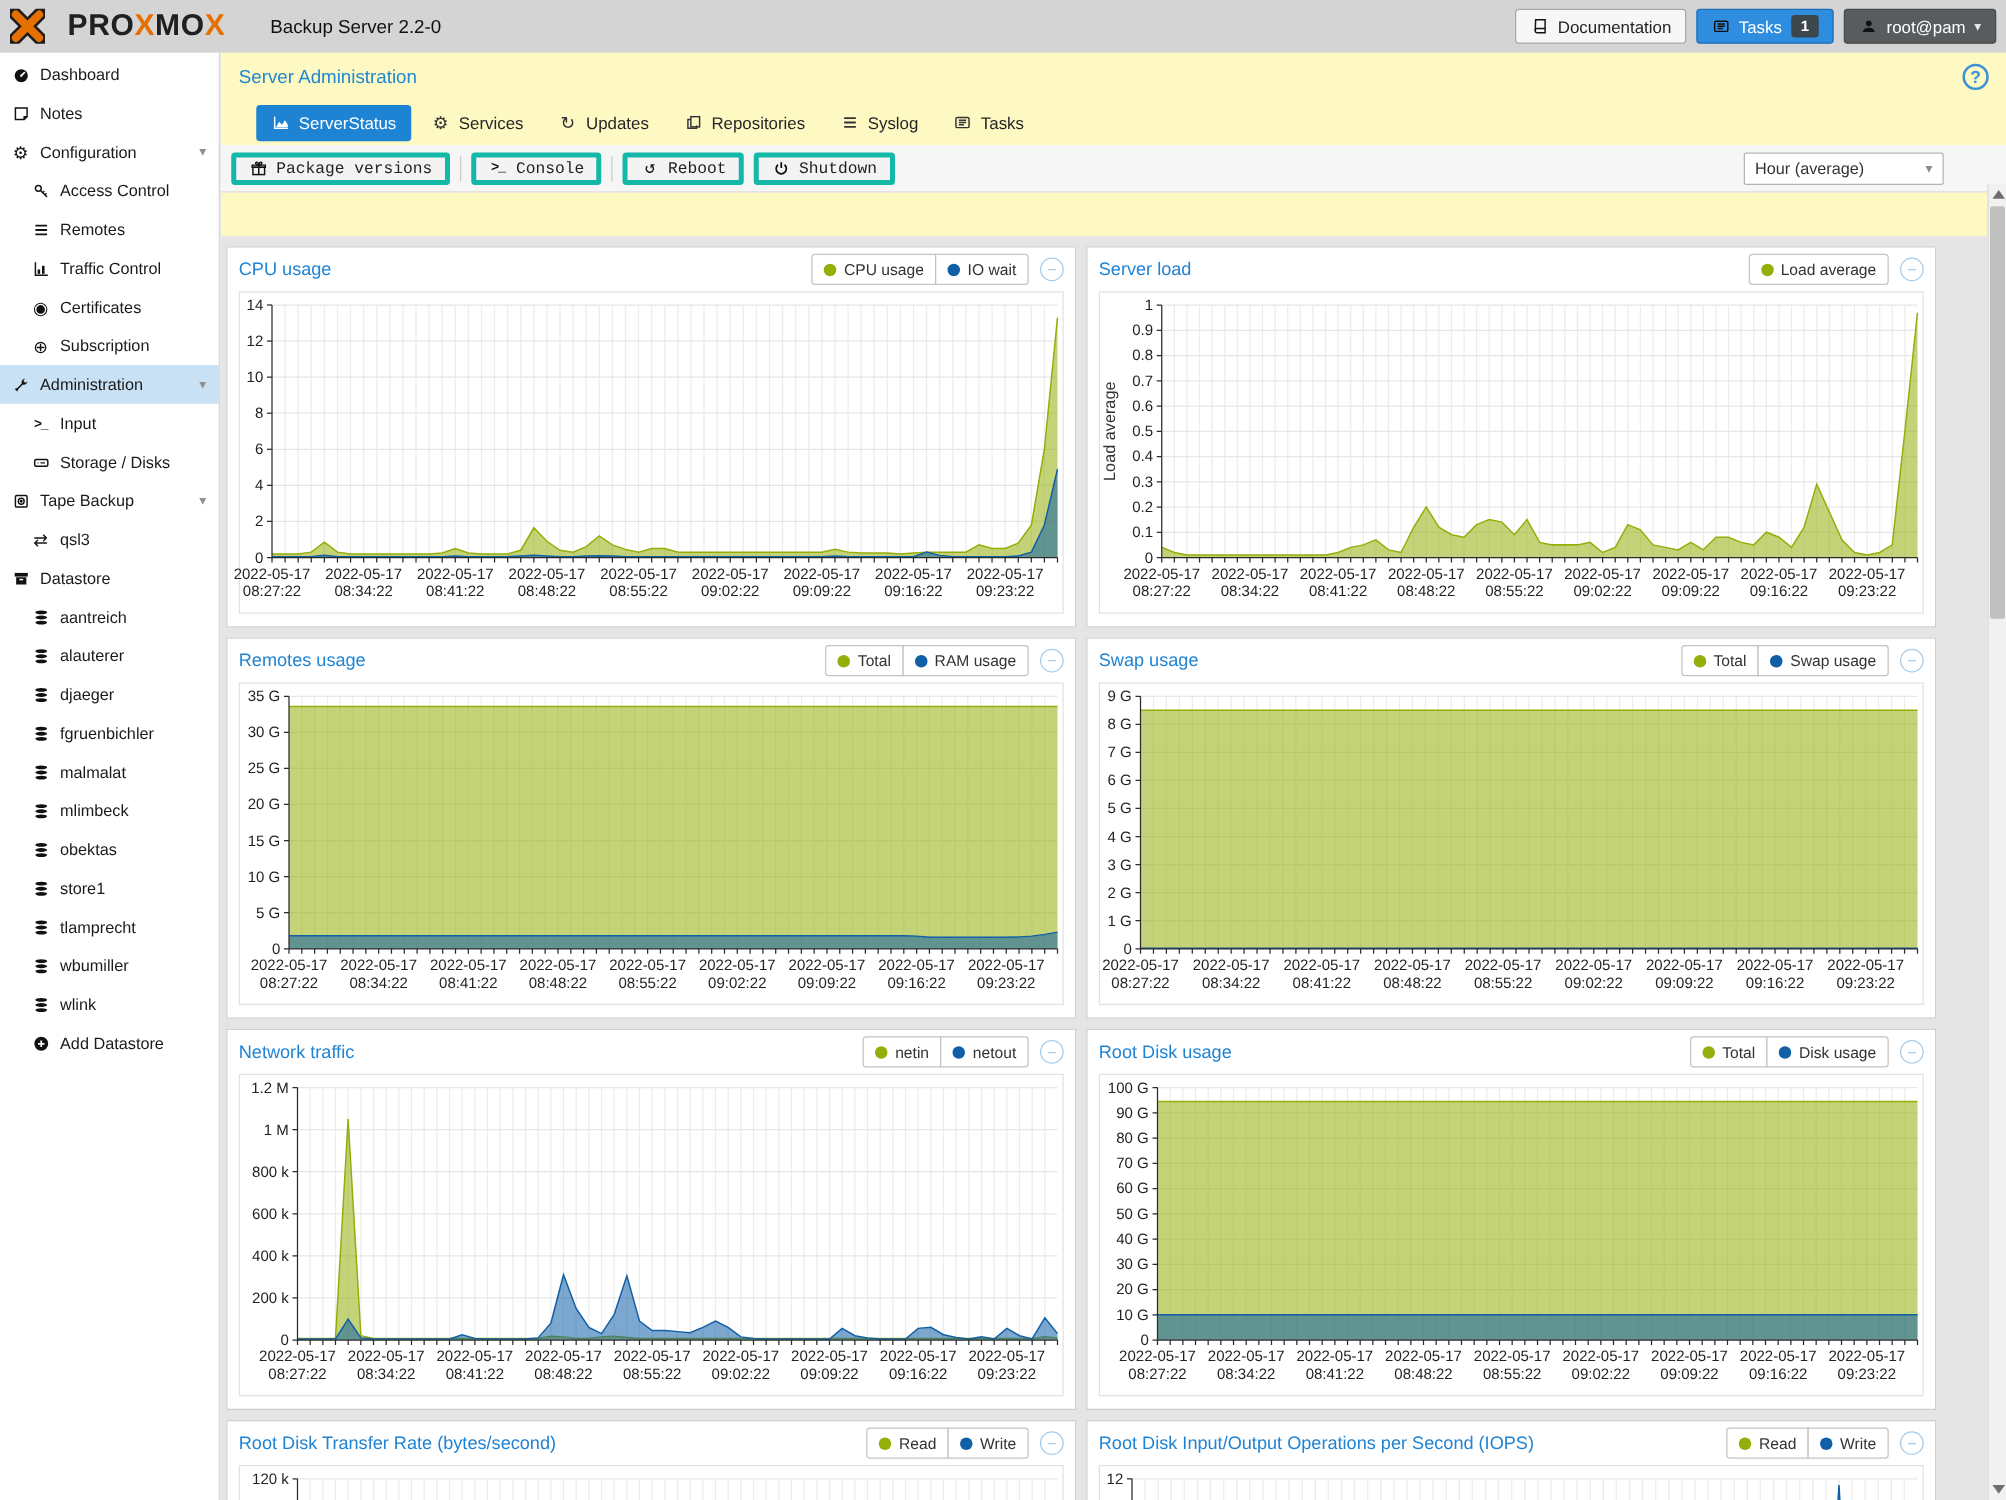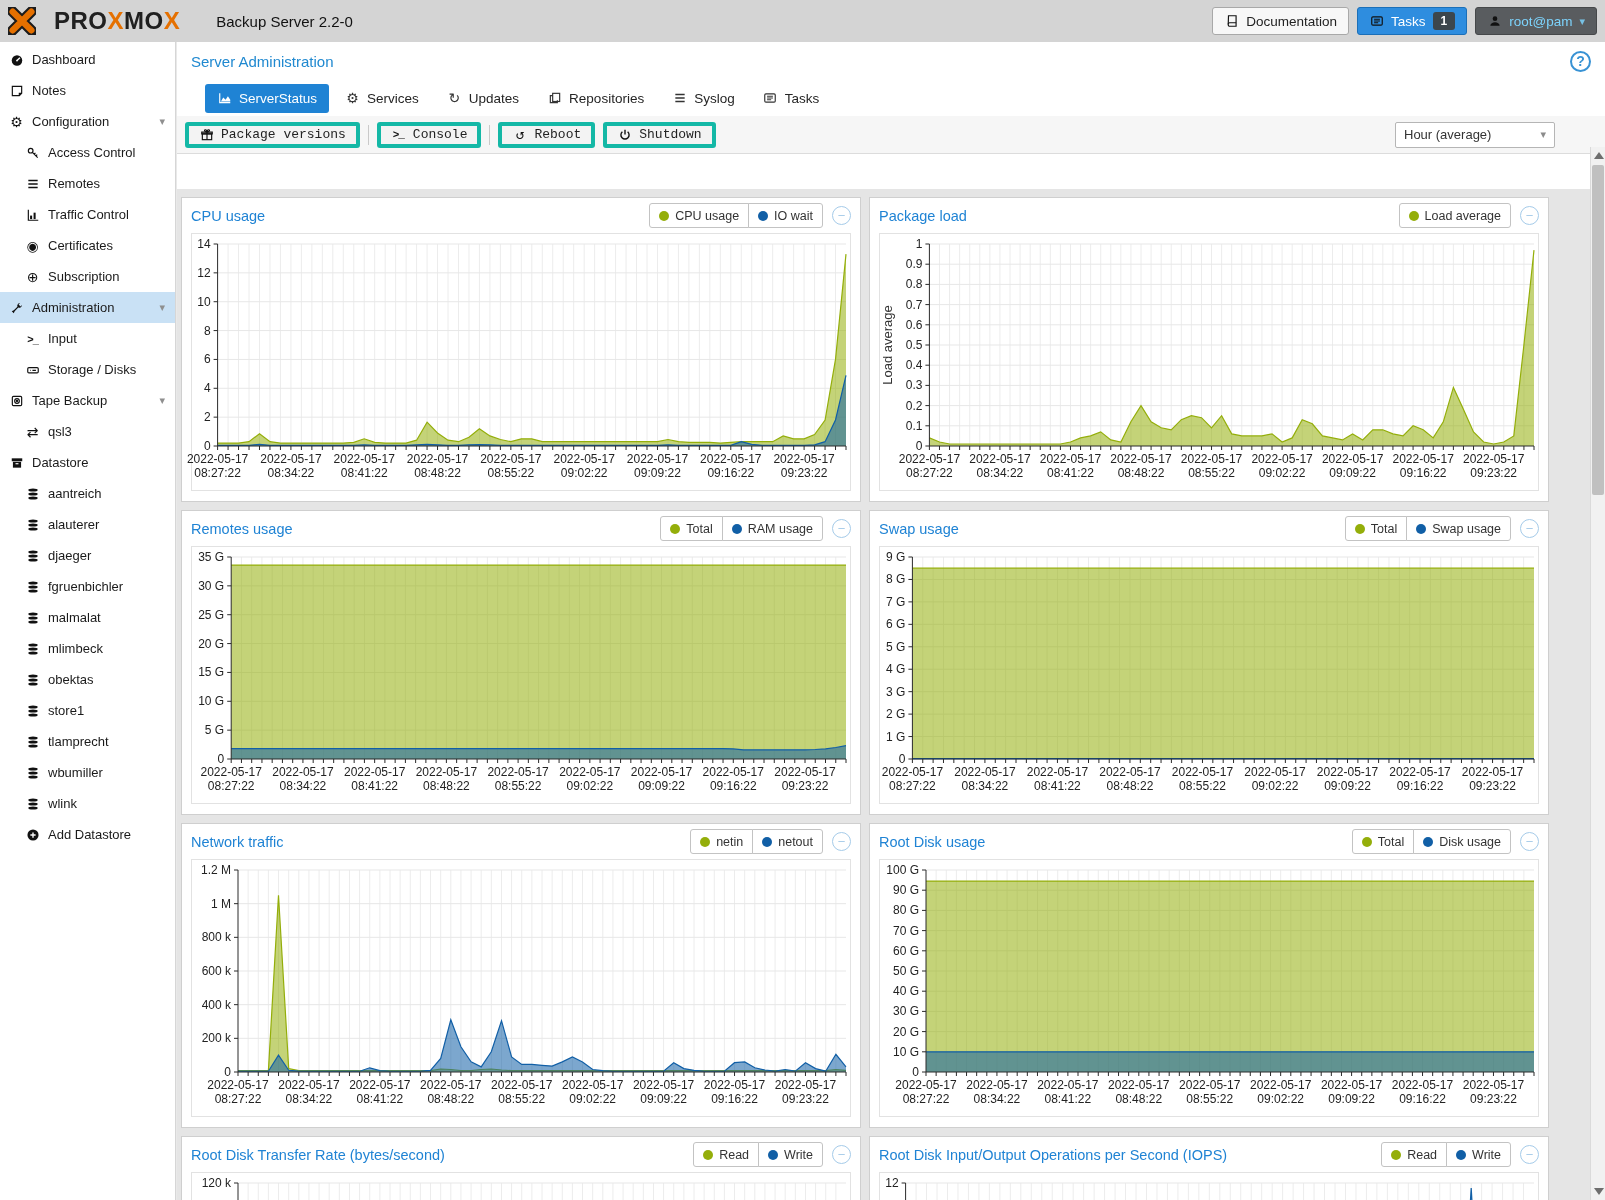--- a/index.html
+++ b/index.html
@@ -11,41 +11,41 @@
     background:#d4d4d4; display:flex; align-items:center; padding:0 8px; z-index:5; }
   .brand { display:flex; align-items:center; gap:18px; }
   .brand-word { font-size:24px; font-weight:bold; letter-spacing:.5px; color:#202020; }
   .brand-word .ox { color:#e57000; }
   .brand-sub { font-size:15px; color:#111; margin-left:18px; }
   .tb-right { margin-left:auto; display:flex; gap:8px; align-items:center; }
   .tb-btn { height:28px; display:flex; align-items:center; gap:7px; padding:0 11px;
     border-radius:3px; font-size:13.5px; cursor:pointer; border:1px solid #a8a8a8;
     background:#f7f7f7; color:#222; }
   .tb-btn.blue { background:#2e8ddf; border-color:#1b6fb8; color:#fff; }
-  .tb-btn.dark { background:#595c5f; border-color:#46484a; color:#7dd3fc; }
+  .tb-btn.dark { background:#595c5f; border-color:#46484a; color:#ffffff; }
   .badge { background:#3c464d; color:#fff; font-size:12px; font-weight:bold;
     padding:2px 8px; border-radius:3px; }
   .chev { font-size:11px; opacity:.85; }
 
   
   .sidebar { position:absolute; left:0; top:42px; width:176px; bottom:0;
     background:#ffffff; border-right:1px solid #d6d6d6; padding-top:2px; }
   .side-item { height:31px; display:flex; align-items:center; gap:8px;
     font-size:13px; color:#1a1a1a; cursor:pointer; padding-left:9px; position:relative; }
   .side-item.lvl1 { padding-left:25px; }
   .side-item.sel { background:#c9e1f5; }
   .side-item .caret { position:absolute; right:10px; color:#8f8f8f; font-size:11px; }
   .ic { width:15px; height:15px; display:inline-flex; align-items:center;
     justify-content:center; flex:0 0 15px; color:#111; }
   .ic svg { width:14px; height:14px; }
   .cic { font-size:14px; line-height:1; }
   .term { font-size:11px; font-weight:bold; letter-spacing:-1px; }
 
   
-  .main { position:absolute; left:177px; top:42px; right:0; bottom:0; background:#ffffff;text-align:center; }
+  .main { position:absolute; left:177px; top:42px; right:0; bottom:0; background:#fef9c3;text-align:center; }
   .page-head { height:38px; display:flex; align-items:center; padding:0 14px; }
   .page-title { color:#2089d0; font-size:15px; }
   .help-circ { margin-left:auto; width:21px; height:21px; border:2px solid #3892d4;
     color:#3892d4; border-radius:50%; font-size:14px; font-weight:bold;
     display:flex; align-items:center; justify-content:center; cursor:pointer; }
 
   .tabbar { height:36px; display:flex; align-items:center; gap:4px; padding:0 28px; }
   .tab { height:29px; display:flex; align-items:center; gap:7px; padding:0 12px;
     font-size:13.5px; color:#252525; border-radius:3px; cursor:pointer; }
   .tab .ic { color:#333; }
@@ -709,21 +709,21 @@
               <text x="465.48" y="243" text-anchor="middle" font-size="12" fill="#222">09:09:22</text>
               <text x="538.7933333333333" y="229" text-anchor="middle" font-size="12" fill="#222">2022-05-17</text>
               <text x="538.7933333333333" y="243" text-anchor="middle" font-size="12" fill="#222">09:16:22</text>
               <text x="612.1066666666667" y="229" text-anchor="middle" font-size="12" fill="#222">2022-05-17</text>
               <text x="612.1066666666667" y="243" text-anchor="middle" font-size="12" fill="#222">09:23:22</text>
             </svg>
           </div>
         </div>
         <div class="panel">
           <div class="panel-h">
-            <span class="panel-title">Package load</span>
+            <span class="panel-title">Server load</span>
             <div class="legend">
               <div class="leg-btn">
                 <span class="dot" style="background: rgb(148, 174, 10);"></span>
                 <span>Load average</span>
               </div>
             </div>
             <span class="collapse">−</span>
           </div>
           <div class="chart-box">
             <svg viewBox="0 0 660 254" width="660" height="254" style="overflow:visible;display:block">

